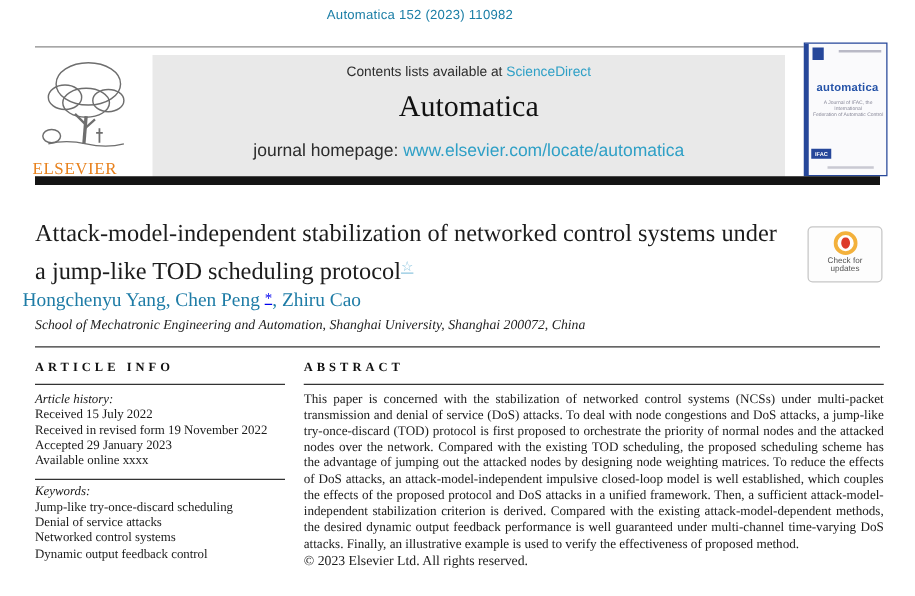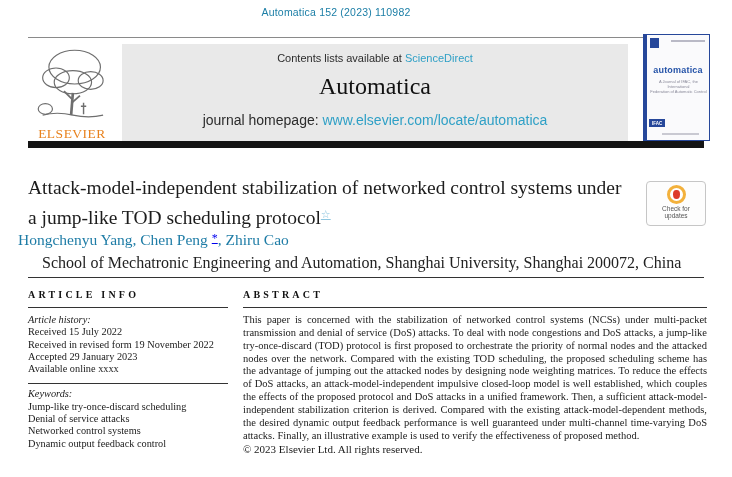--- a/index.html
+++ b/index.html
@@ -8,21 +8,21 @@
   .abs { position:absolute; }
 
   
   .citation { top:6px; left:0; width:648px; text-align:center;
               font-family:"Liberation Sans", sans-serif; font-size:10.5px;
               color:#1b7ea6; letter-spacing:.2px;margin-left:12px; }
 
   .rule-top { top:37px; left:28px; width:676px; height:1px; background:#8a8a8a; }
 
   
-  .elsevier { top:44px; left:26px; width:92px; text-align:center; }
+  .elsevier { top:44px; left:26px; width:92px; }
   .elsevier .logo-text { font-size:13.5px; color:#e8821e; letter-spacing:.5px; margin-top:-2px; }
   .banner-box { top:44px; left:122px; width:506px; height:98px; background:#e9e9e9;
                 text-align:center; font-family:"Liberation Sans", sans-serif; }
   .banner-box .contents { font-size:11px; color:#2c2c2c; margin-top:8px; }
   .banner-box .contents a, .banner-box .homepage a { color:#2fa0c6; text-decoration:none; }
   .banner-box .jname { font-family:"Liberation Serif", serif; font-size:24px;
                        color:#111; margin-top:9px; }
   .banner-box .homepage { font-size:14px; color:#2c2c2c; margin-top:12px; }
 
   
@@ -49,21 +49,21 @@
            border-radius:4px; background:#fdfdfd; text-align:center; }
   .badge .ring { width:19px; height:19px; border-radius:50%; border:3px solid #f3b13c;
                  margin:3px auto 1px auto; background:#fff; position:relative; }
   .badge .dot { position:absolute; left:3px; top:2px; width:7px; height:9px;
                 border-radius:45% 45% 50% 50%; background:#dd3b2a; }
   .badge .cap { font-family:"Liberation Sans", sans-serif; font-size:6.5px; line-height:7px; color:#555; }
 
   
   .authors { top:231px; left:18px; font-size:15.5px; color:#1e7ca6; }
   .authors .ast { font-size:12px; vertical-align:3px; }
-  .affiliation { top:254px; left:28px; font-size:16px; color:#222;margin-left:14px; }
+  .affiliation { top:254px; left:28px; font-style:italic; font-size:11px; color:#222; }
 
   .rule-mid { top:277px; left:28px; width:676px; height:1px; background:#333; }
 
   
   .col-left  { top:289px; left:28px;  width:200px; }
   .col-right { top:289px; left:243px; width:464px; }
   .sec-head { font-size:10px; font-weight:bold; letter-spacing:3.2px; color:#111; }
   .sec-rule { height:1px; background:#333; margin:7px 0 6px 0; }
   .info { font-size:10.3px; line-height:12.3px; color:#1a1a1a; }
   .info .lbl { font-style:italic; }

